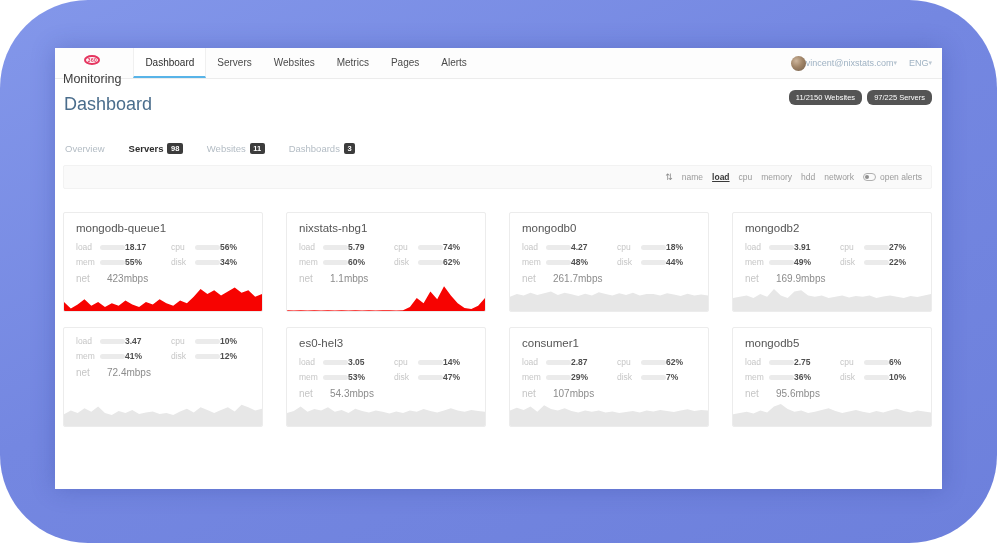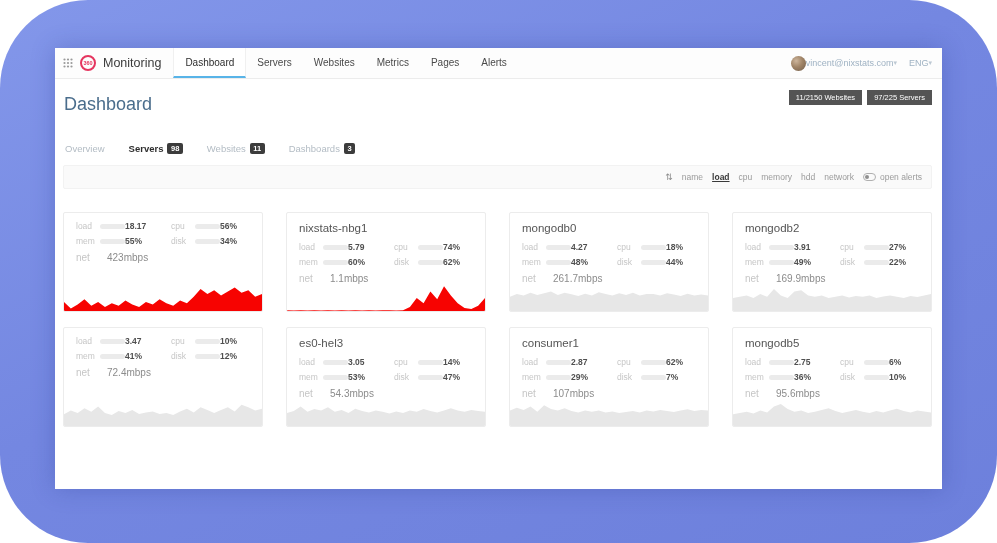--- a/index.html
+++ b/index.html
@@ -8,21 +8,21 @@
 
   .frame { position:absolute; inset:0; border-radius:88px;
     background: linear-gradient(155deg,#8397ea 0%,#7487e1 45%,#6d80dc 100%); }
 
   .window { position:absolute; left:55px; top:48px; width:887px; height:441px;
     background:#fff; box-shadow:0 0 22px rgba(35,55,140,.28); }
 
   
   .nav { display:flex; align-items:stretch; height:31px; background:#fdfdfd;
     border-bottom:1px solid #ececec; padding-left:8px; padding-right:10px; }
-  .nav-left { display:flex; align-items:center; gap:7px; margin-right:12px; }
+  .nav-left { display:flex; align-items:center; gap:7px; margin-right:12px;flex-direction:column; }
   .grid-icon { display:block; }
   .logo-circle { width:16px; height:16px; border:2px solid #e5355f; border-radius:50%;
     display:flex; align-items:center; justify-content:center;
     font-size:5.5px; font-weight:bold; color:#e5355f; }
   .brand-name { font-size:12.5px; color:#3a3a3a; }
   .nav-tabs { display:flex; height:100%; }
   .tab { padding:0 11px; display:flex; align-items:center; font-size:10px; color:#4a4a4a;
     border-bottom:2px solid transparent; cursor:pointer; white-space:nowrap; }
   .tab.active { background:#fff; color:#2e2e2e; border-bottom-color:#58b4e8;
     border-left:1px solid #f0f0f0; border-right:1px solid #f0f0f0; }
@@ -31,21 +31,21 @@
     color:#9fb2c3; cursor:pointer; }
   .avatar { width:15px; height:15px; border-radius:50%;
     background: radial-gradient(circle at 35% 32%, #cdb59c 0%, #a08467 45%, #6f5c4b 100%); }
   .caret { font-size:7px; color:#bcc8d3; }
 
   
   .content { padding:8px 10px 0 8px; }
   .header-row { display:flex; align-items:flex-start; }
   .page-title { font-size:18px; font-weight:400; color:#4a6d8c; margin:7px 0 0 1px; }
   .header-badges { margin-left:auto; display:flex; gap:5px; margin-top:3px; }
-  .hbadge { background:#545454; color:#fff; font-size:7.5px; padding:3px 7px; border-radius:0; }
+  .hbadge { background:#545454; color:#fff; font-size:7.5px; padding:3px 7px; border-radius:6px; }
 
   .subtabs { display:flex; gap:24px; align-items:flex-end; margin:28px 0 0 2px; font-size:9.5px; }
   .subtab { display:flex; align-items:center; gap:4px; color:#b3bcc4; cursor:pointer; }
   .subtab.active { color:#2e2e2e; font-weight:bold; }
   .count-badge { background:#3c3c3c; color:#fff; font-size:7.5px; font-weight:bold;
     padding:1.5px 3.5px; border-radius:2px; line-height:1; }
 
   .sortbar { margin-top:11px; height:24px; background:#fafafa; border:1px solid #f2f2f2;
     border-radius:2px; display:flex; align-items:center; justify-content:flex-end;
     padding:0 9px; gap:9px; font-size:8.5px; color:#9b9b9b; }
@@ -160,20 +160,21 @@
       <span class="sort-item">hdd</span>
       <span class="sort-item">network</span>
       <span class="open-alerts">
         <span class="toggle-icon"></span>
         <span>open alerts</span>
       </span>
     </div>
 
     <div class="cards" id="cards">
   <div class="card">
+    <div class="card-name">mongodb-queue1</div>
     <div class="metrics">
       <div class="metric">
         <span class="m-label">load</span>
         <span class="bar"><span class="bar-fill" style="width: 100%; background: rgb(220, 81, 73);"></span></span>
         <span class="m-value">18.17</span>
       </div>
       <div class="metric">
         <span class="m-label">cpu</span>
         <span class="bar"><span class="bar-fill" style="width: 56%; background: rgb(242, 167, 52);"></span></span>
         <span class="m-value">56%</span>

